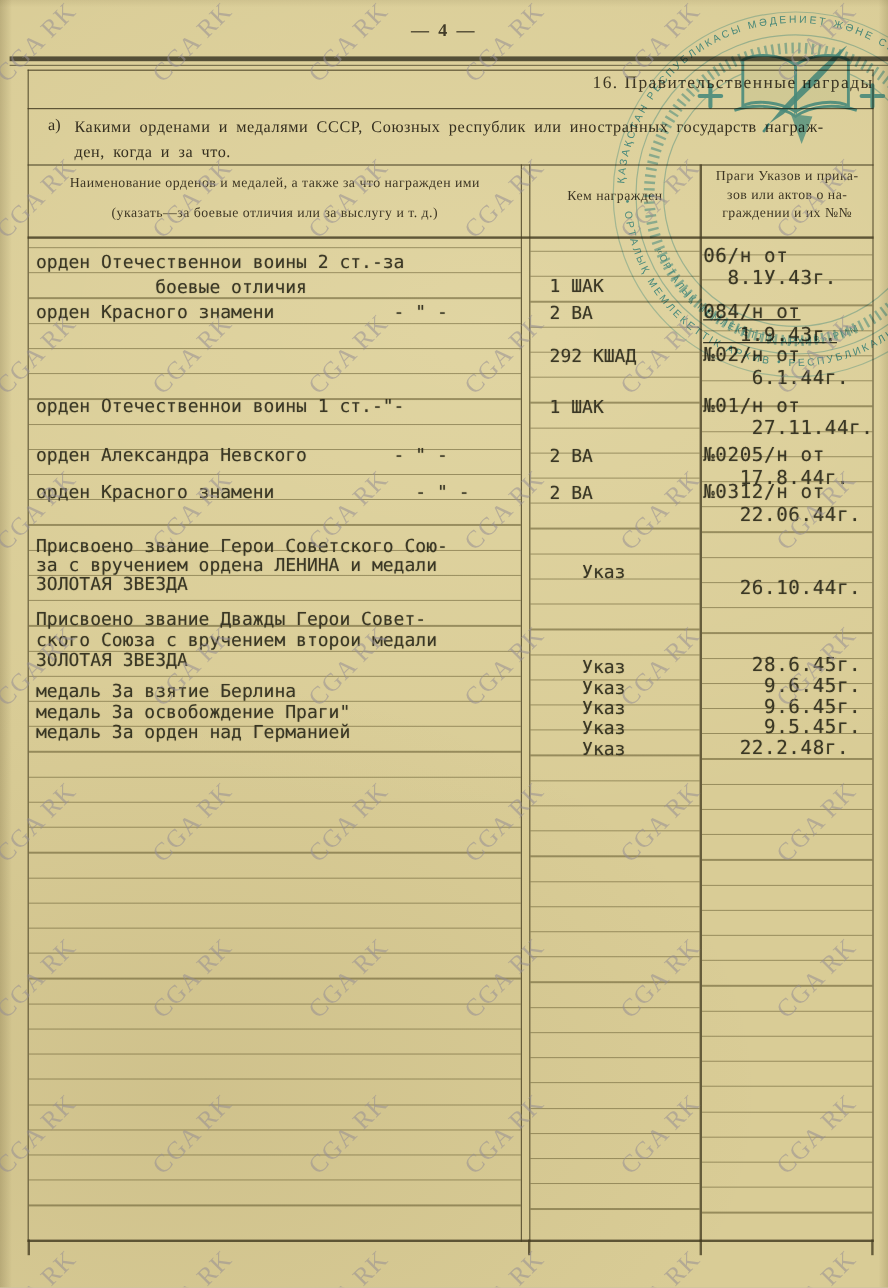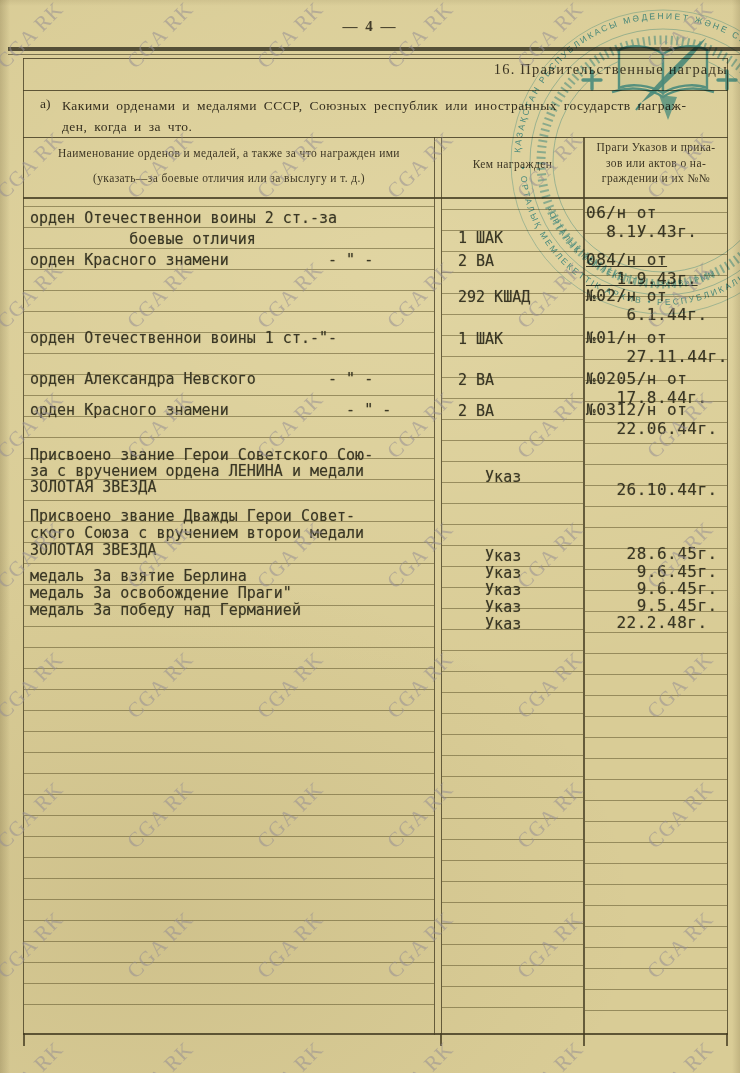--- a/index.html
+++ b/index.html
@@ -152,21 +152,21 @@
   <div class="abs tw dt r8">    28.6.45г.</div>
 
   <div class="abs tw nm r9">медаль За взятие Берлина</div>
   <div class="abs tw km r9">   Указ</div>
   <div class="abs tw dt r9">     9.6.45г.</div>
 
   <div class="abs tw nm r10">медаль За освобождение Праги"</div>
   <div class="abs tw km r10">   Указ</div>
   <div class="abs tw dt r10">     9.6.45г.</div>
 
-  <div class="abs tw nm r11">медаль За победу над Германией</div>
+  <div class="abs tw nm r11">медаль За орден над Германией</div>
   <div class="abs tw km r11">   Указ</div>
   <div class="abs tw dt r11">     9.5.45г.</div>
 
   <div class="abs tw km r12">   Указ</div>
   <div class="abs tw dt r12">   22.2.48г.</div>
 
   <svg id="stamp" class="abs" viewBox="495 -12 250 345">
     <defs>
       <path id="arcTop" d="M 520 162 A 143 143 0 0 1 806 162"></path>
       <path id="arcBot" d="M 520 162 A 143 143 0 0 0 806 162"></path>

